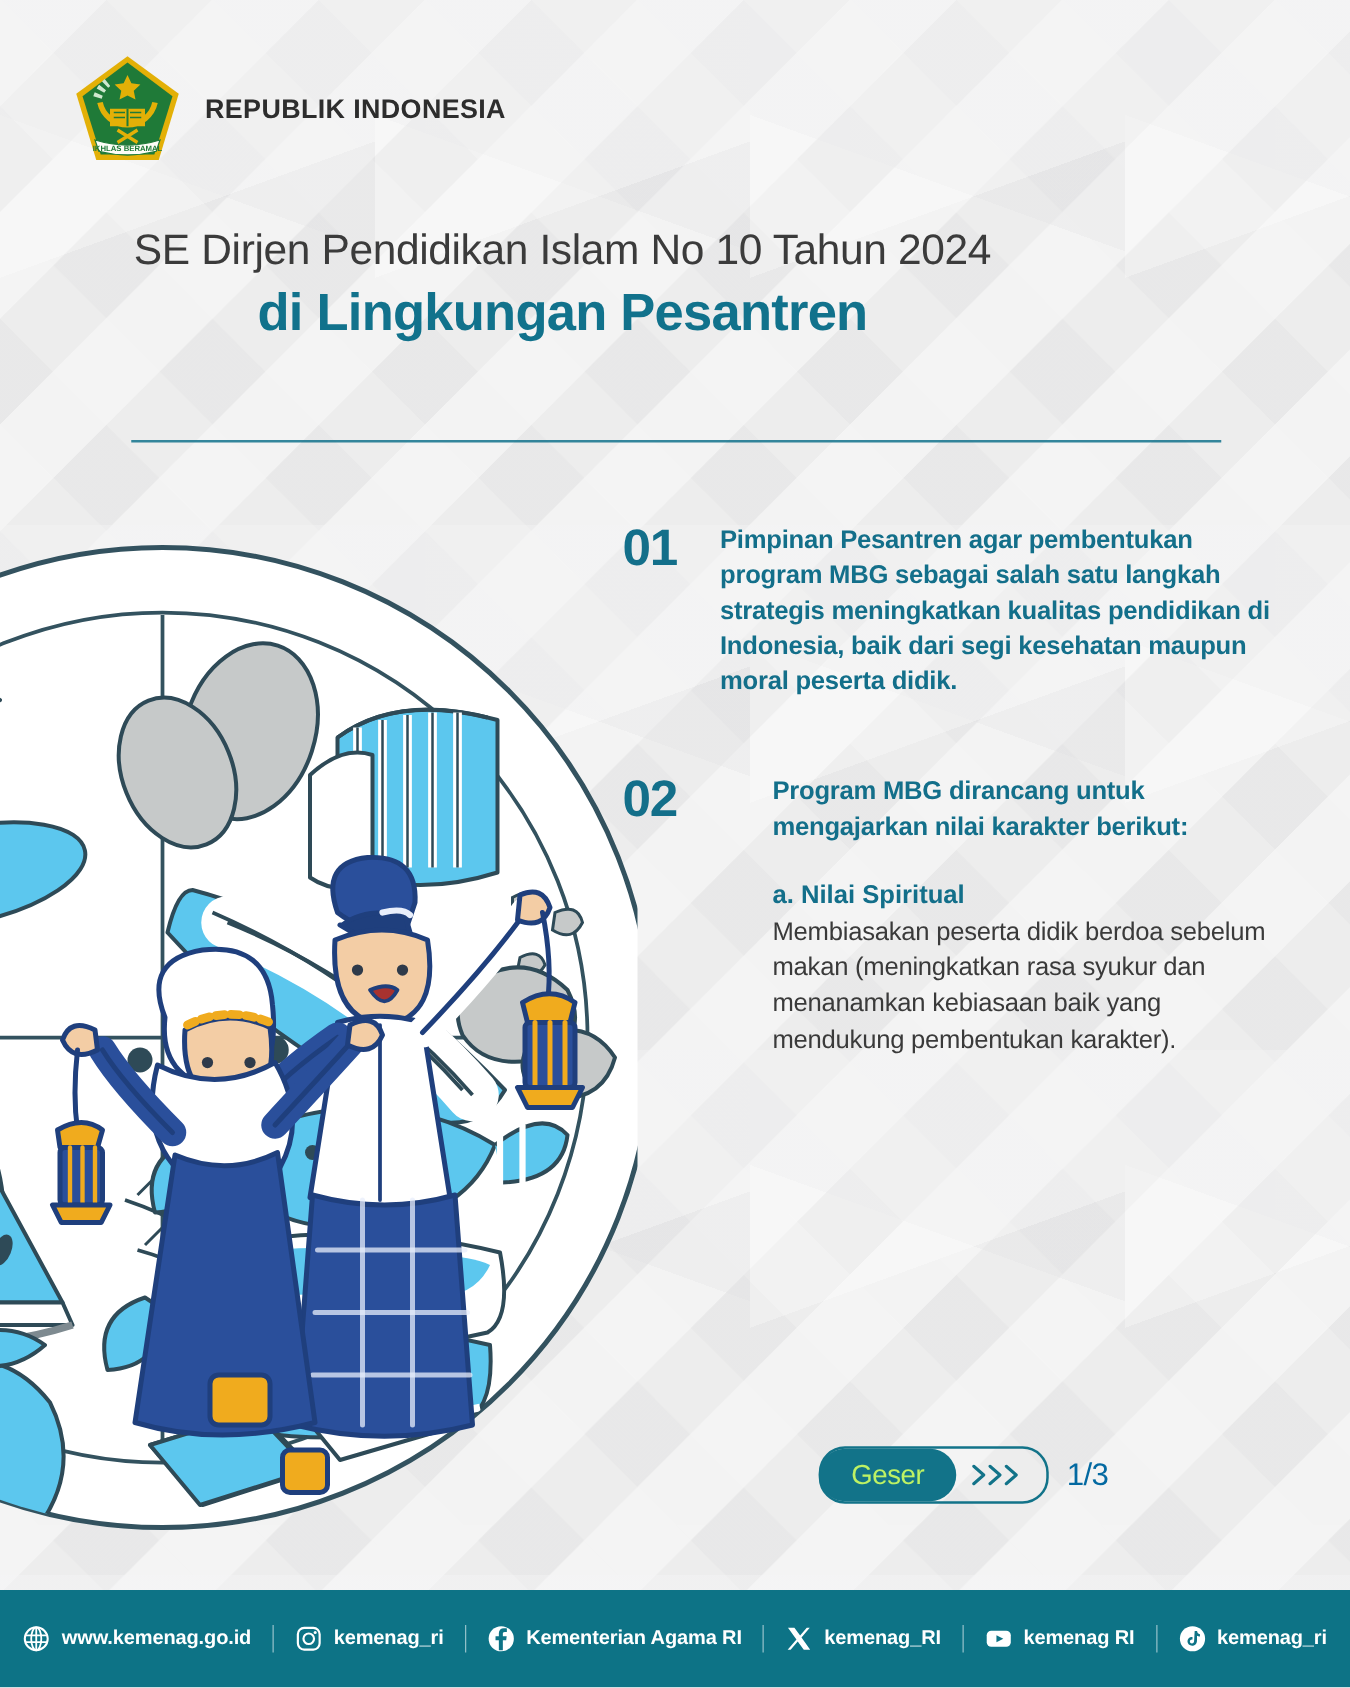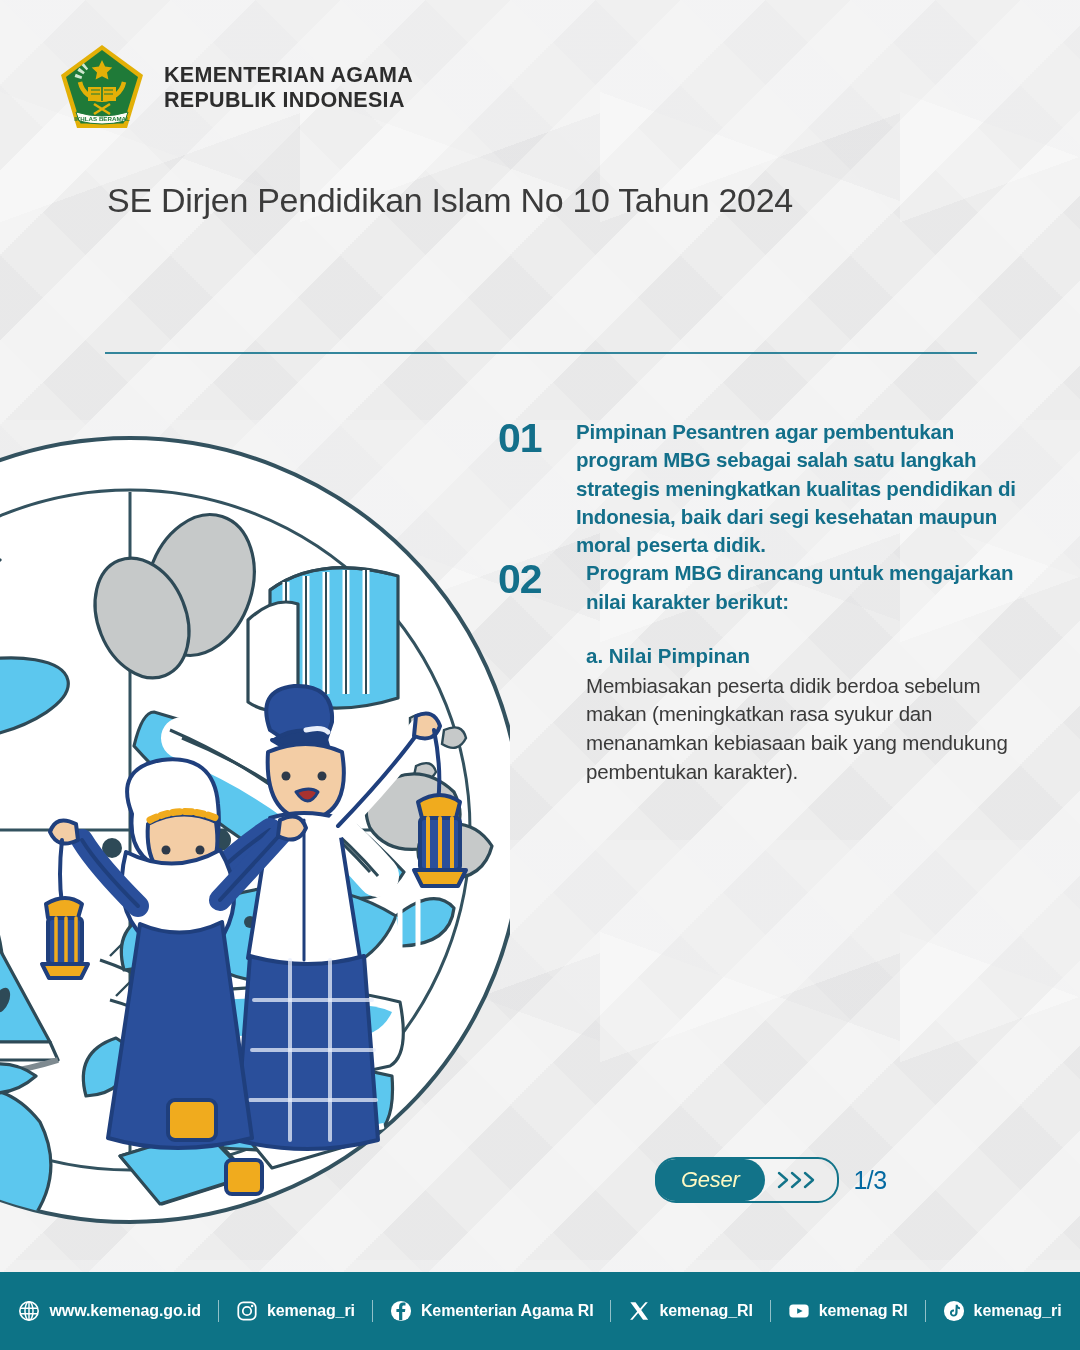--- a/index.html
+++ b/index.html
@@ -70,43 +70,43 @@
   .point{display:flex;align-items:flex-start;}
   .pt-num{
     font-size:41px;font-weight:bold;color:#136f8a;
     line-height:1;letter-spacing:-1px;min-width:78px;
   }
   .pt-body{flex:1;}
   .pt-lead{
     font-size:20.5px;font-weight:bold;color:#136f8a;
     line-height:1.38;letter-spacing:-.2px;
   }
-  .point-02{}
+  .point-02{margin-top:60px;gap:32px;}
   .point-02 .pt-num{min-width:88px;font-size:41px;}
   .sub-block{margin-top:26px;}
   .sub-title{
     font-size:20.5px;font-weight:bold;color:#136f8a;line-height:1.35;
   }
   .sub-text{
     font-size:20.5px;color:#3a3a3a;line-height:1.40;letter-spacing:-.2px;margin-top:2px;
   }
 
   
   .geser-row{
     position:absolute;left:655px;top:1157px;display:flex;align-items:center;gap:14px;
   }
   .geser-pill{
     position:relative;display:flex;align-items:center;
     height:42px;border:2px solid #127389;border-radius:21px;
     background:transparent;
   }
   .geser-fill{
-    background:#127389;color:#fef9c3;font-size:22px;
+    background:#127389;color:#bef264;font-size:22px;
     height:42px;display:flex;align-items:center;justify-content:center;
-    padding:0 26px;border-radius:21px;margin:-2px 0 -2px -2px;letter-spacing:-.3px;font-style:italic;
+    padding:0 26px;border-radius:21px;margin:-2px 0 -2px -2px;letter-spacing:-.3px;
   }
   .geser-chevrons{
     display:flex;align-items:center;padding:0 16px 0 10px;gap:-2px;
   }
   .geser-chevrons svg{display:block;}
   .geser-count{font-size:25px;color:#0369a1;letter-spacing:-.5px;}
 
   
   .footer{
     position:absolute;left:0;bottom:0;width:1080px;height:78px;
@@ -137,31 +137,31 @@
           <path d="M20 36 a24 24 0 0 1 8-12" fill="none" stroke="#cfe8cf" stroke-width="7" stroke-dasharray="3 3"></path>
           <path d="M30 45 h28 v14 H30 z" fill="#e3b007"></path>
           <path d="M44 45 v14" stroke="#1f7a38" stroke-width="1.6"></path>
           <path d="M33 48 h9 M33 52 h9 M46 48 h9 M46 52 h9" stroke="#1f7a38" stroke-width="1.2"></path>
           <path d="M36 62 l16 10 M52 62 l-16 10" stroke="#e3b007" stroke-width="2.6"></path>
           <path d="M18 70 q26 8 52 0 l-3 9 q-23 6 -46 0 z" fill="#fdfdf6" stroke="#1f7a38" stroke-width="1"></path>
           <text x="44" y="78.5" font-size="6.2" font-weight="bold" fill="#1f7a38" text-anchor="middle" font-family="'Liberation Sans',sans-serif">IKHLAS BERAMAL</text>
         </svg>
       </span>
       <div class="kemenag-text">
-        <div>KEMENTERIAN AGAMA</div>
         <div>REPUBLIK INDONESIA</div>
       </div>
     </div>
 
   </div>
 
   
   <div class="title-block">
     <div class="kicker">SE Dirjen Pendidikan Islam No 10 Tahun 2024</div>
     <div class="headline">
+      <div>di Lingkungan Pesantren</div>
     </div>
     <div class="title-rule"></div>
   </div>
 
   
   <span>
   <svg class="illus" viewBox="0 0 760 860">
     <defs>
       <clipPath id="plateClip">
             <circle cx="380" cy="430" r="392"></circle>
@@ -360,21 +360,21 @@
       <div class="pt-body">
         <div class="pt-lead">Pimpinan Pesantren agar pembentukan program MBG sebagai salah satu langkah strategis meningkatkan kualitas pendidikan di Indonesia, baik dari segi kesehatan maupun moral peserta didik.</div>
       </div>
     </div>
 
     <div class="point point-02">
       <div class="pt-num">02</div>
       <div class="pt-body">
         <div class="pt-lead">Program MBG dirancang untuk mengajarkan nilai karakter berikut:</div>
         <div class="sub-block">
-          <div class="sub-title">a. Nilai Pimpinan</div>
+          <div class="sub-title">a. Nilai Spiritual</div>
           <div class="sub-text">Membiasakan peserta didik berdoa sebelum makan (meningkatkan rasa syukur dan menanamkan kebiasaan baik yang mendukung pembentukan karakter).</div>
         </div>
       </div>
     </div>
   </div>
 
   
   <div class="geser-row">
     <div class="geser-pill">
       <div class="geser-fill">Geser</div>

